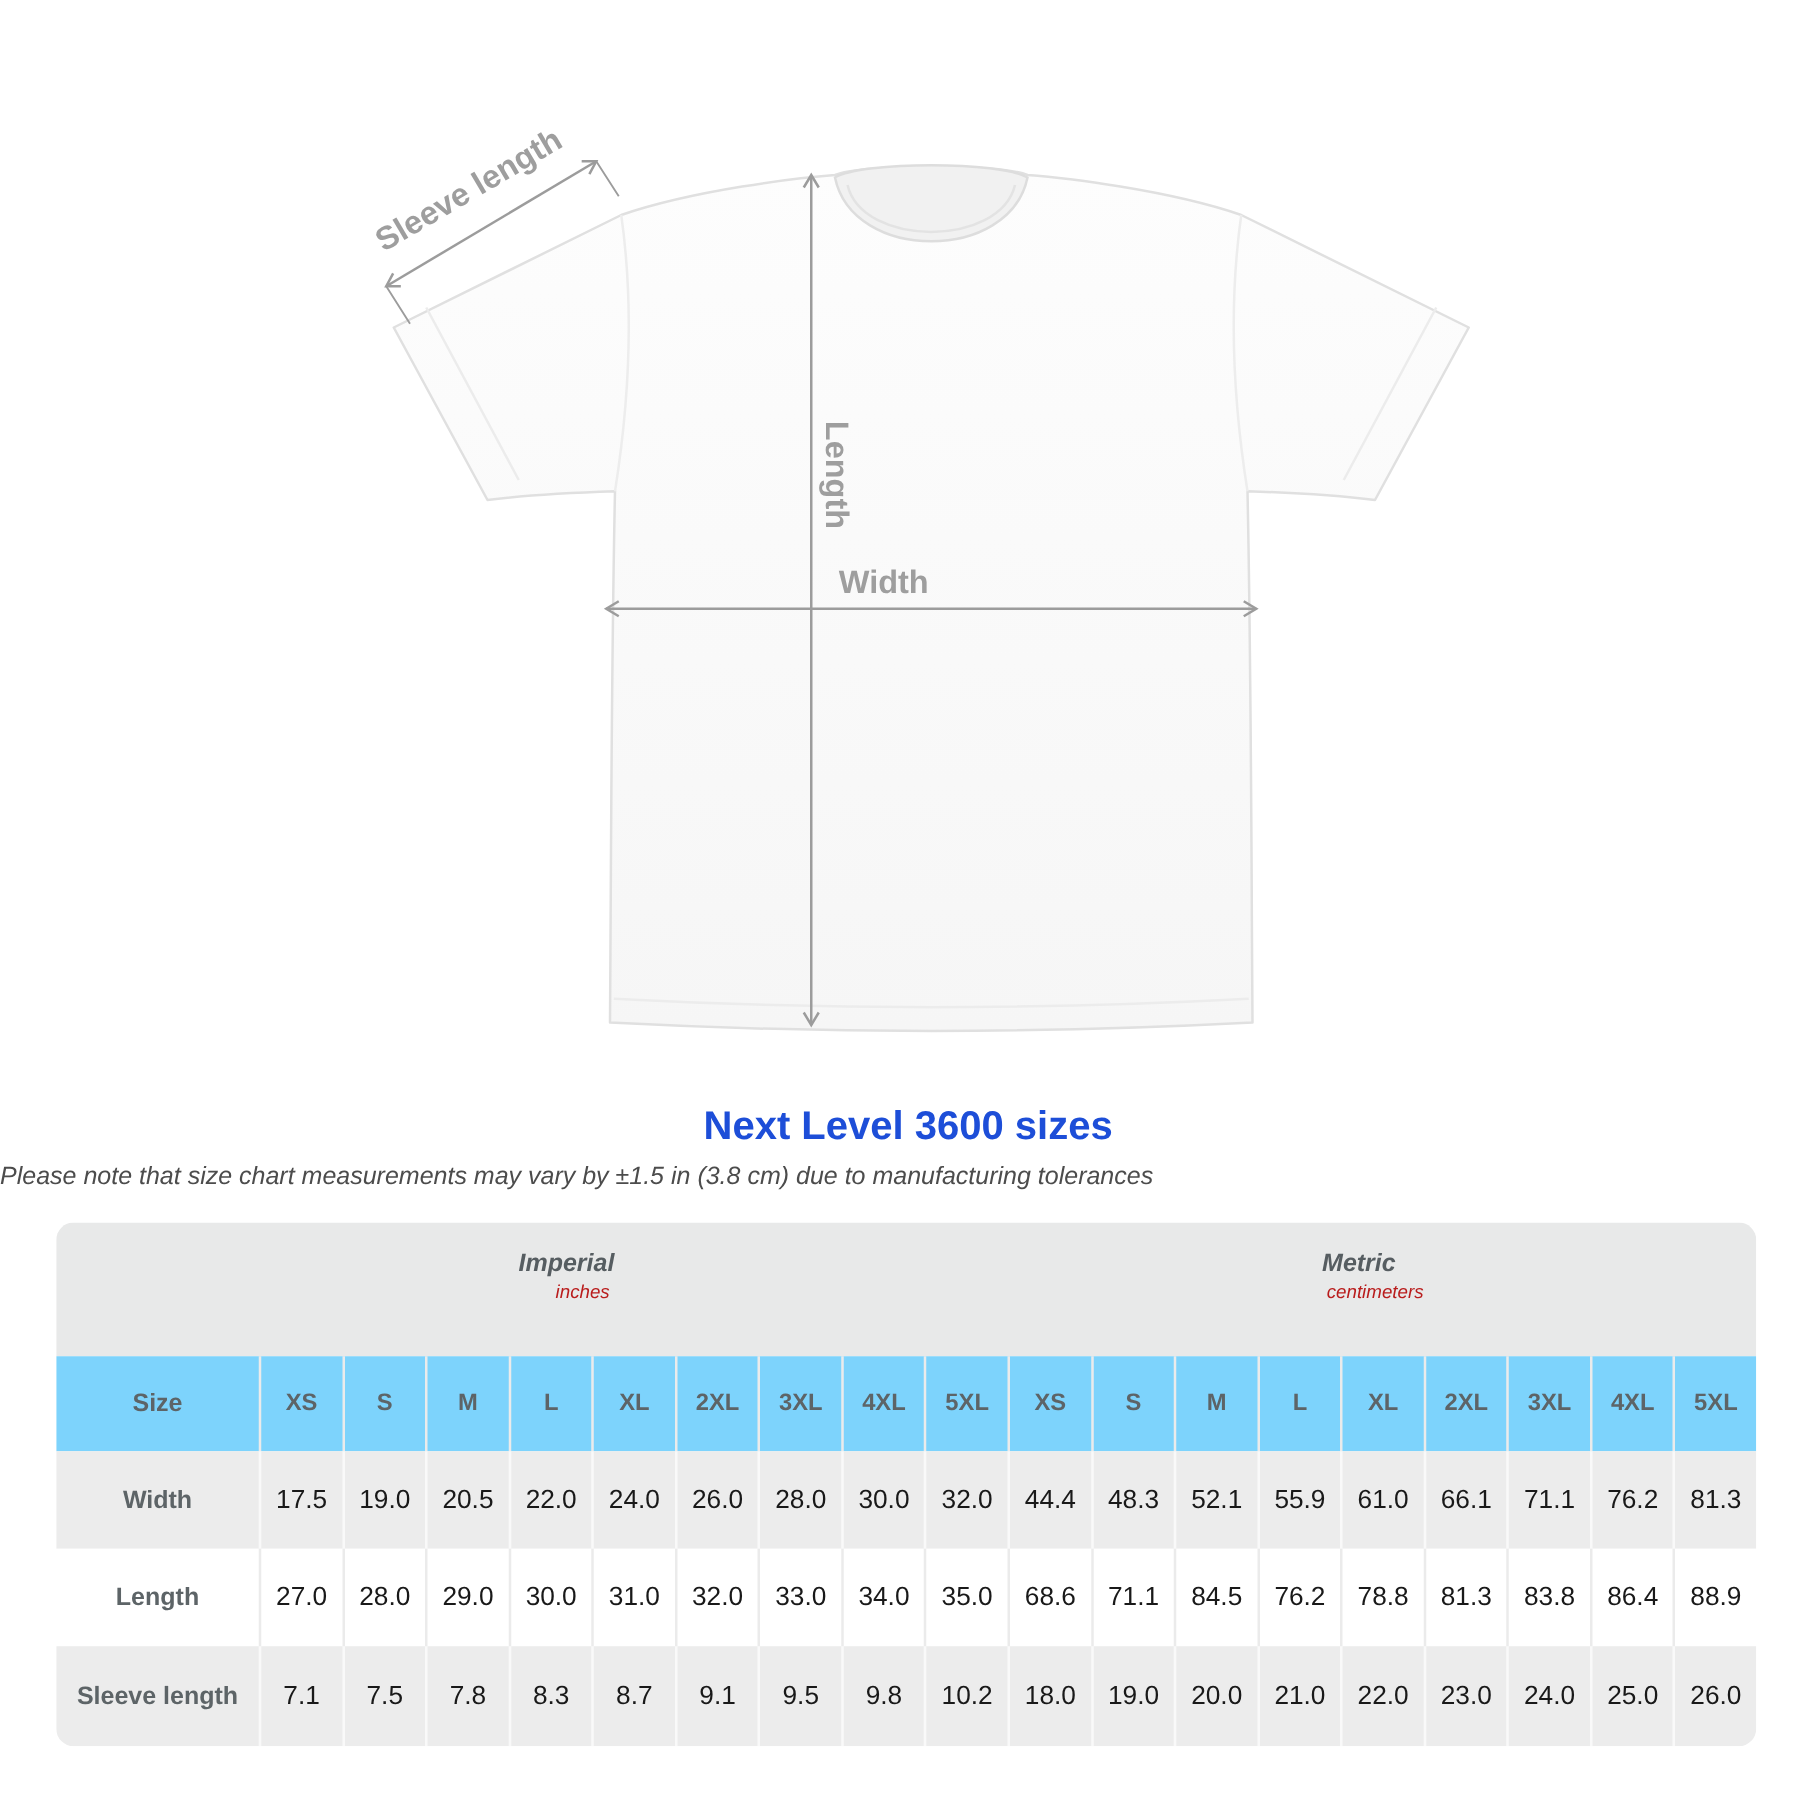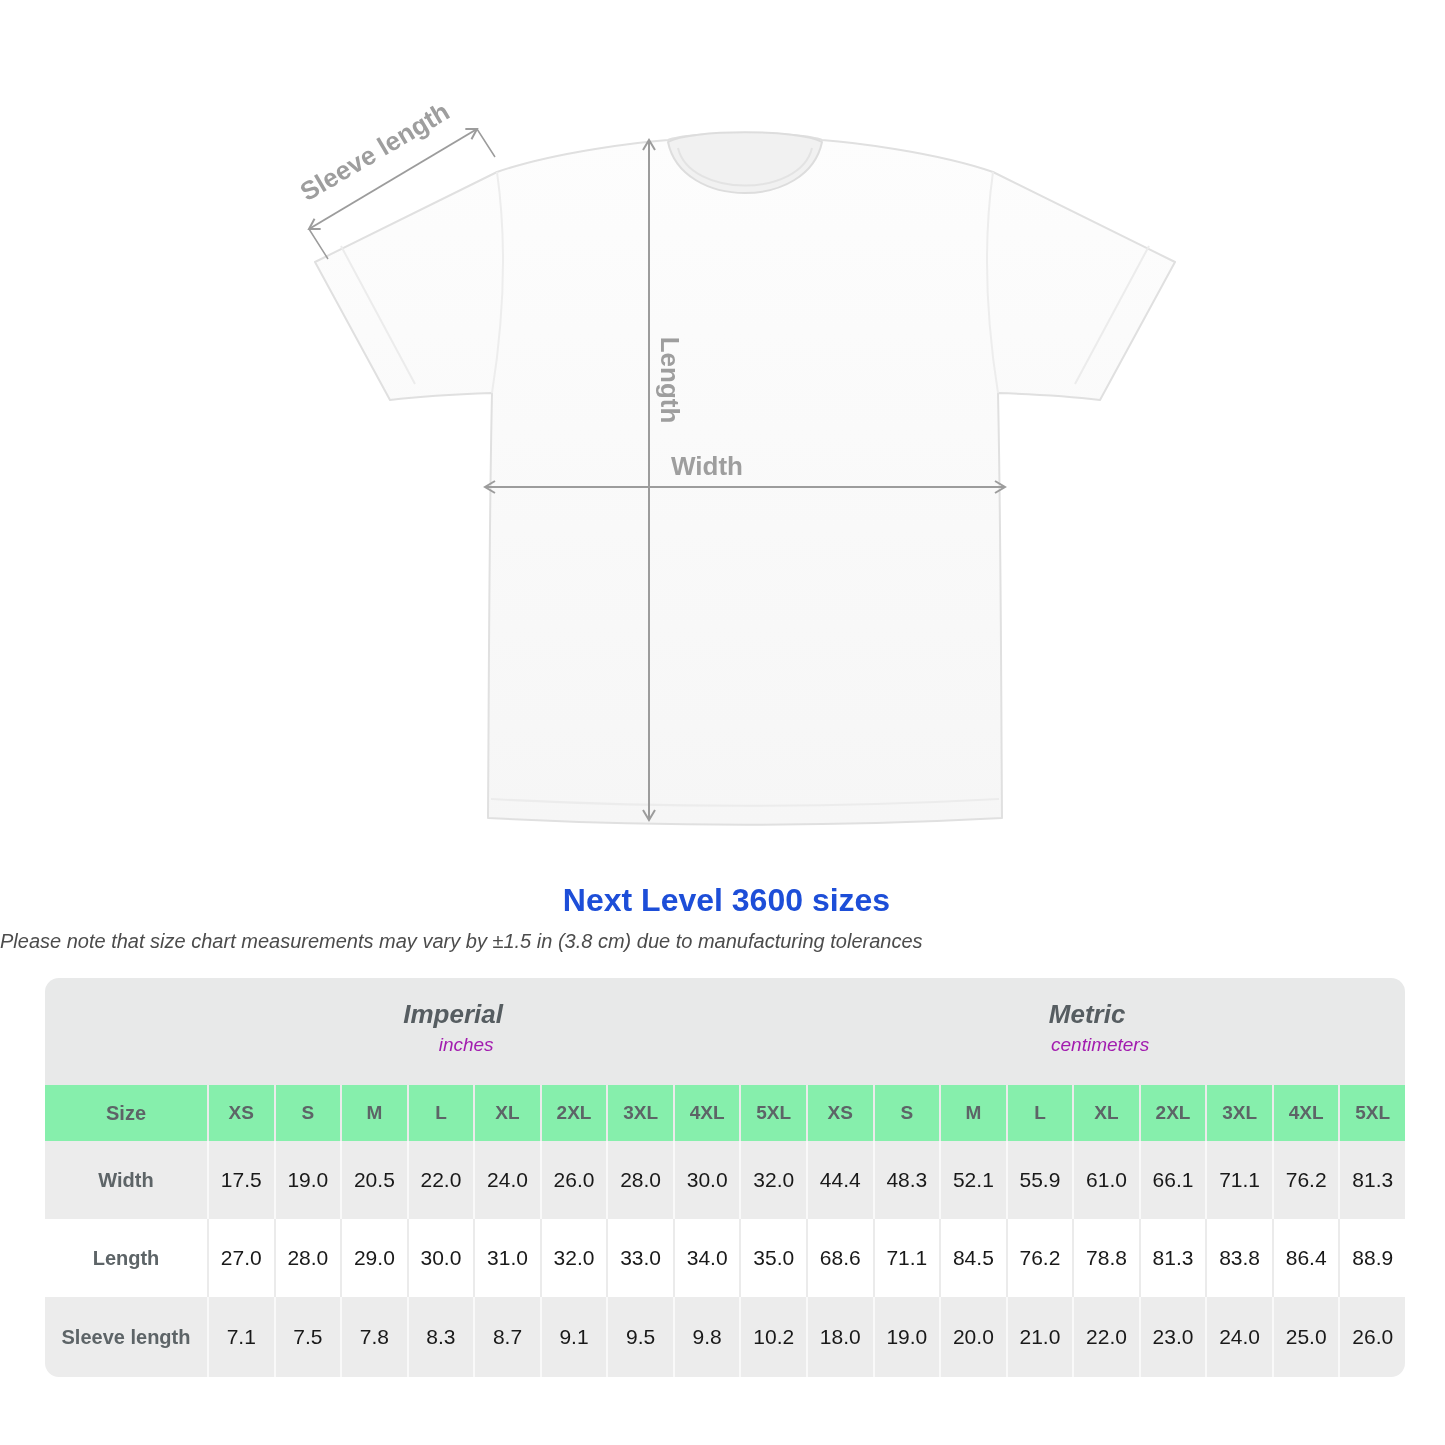--- a/index.html
+++ b/index.html
@@ -21,25 +21,25 @@
         font-style:italic;font-size:20px;color:#4c4c4c;}
 
   
   .size-table{position:absolute;left:45px;top:978px;width:1360px;border-radius:14px;
               overflow:hidden;}
   .unit-band{display:flex;height:107px;background:#e8e9e9;}
   .unit{display:flex;flex-direction:column;justify-content:flex-start;align-items:center;
         padding-top:20px;box-sizing:border-box;}
   .unit.imperial{width:55.9%;padding-left:56px;}
   .unit.metric{width:44.1%;padding-right:36px;}
-  .unit-name{font-size:26px;font-weight:bold;font-style:italic;color:#565d61;line-height:1.3;}
-  .unit-sub{font-size:19px;font-style:italic;color:#a21caf;line-height:1.35;margin-left:26px;}
+  .unit-name{font-size:20px;font-weight:bold;font-style:italic;color:#565d61;line-height:1.3;}
+  .unit-sub{font-size:15px;font-style:italic;color:#b91c1c;line-height:1.35;margin-left:26px;}
 
   .trow{display:grid;grid-template-columns:162px repeat(18,1fr);align-items:center;}
-  .trow.head{height:56px;background:#86efac;}
+  .trow.head{height:76px;background:#7dd3fc;}
   .trow.gray{height:78px;background:#ececec;}
   .trow.white{height:78px;background:#ffffff;}
   .trow.last{height:80px;}
   .trow .cell{height:100%;display:flex;align-items:center;justify-content:center;
               box-sizing:border-box;border-left:2px solid transparent;}
   .trow .cell:first-child{border-left:none;}
   .trow.gray .cell{border-left-color:#f9f9f9;}
   .trow.white .cell,.trow.head .cell{border-left-color:#ebebeb;}
   .cell.label{font-weight:bold;font-size:20px;color:#5d6467;}
   .cell.hcell{font-weight:bold;font-size:19px;color:#5d6467;}

